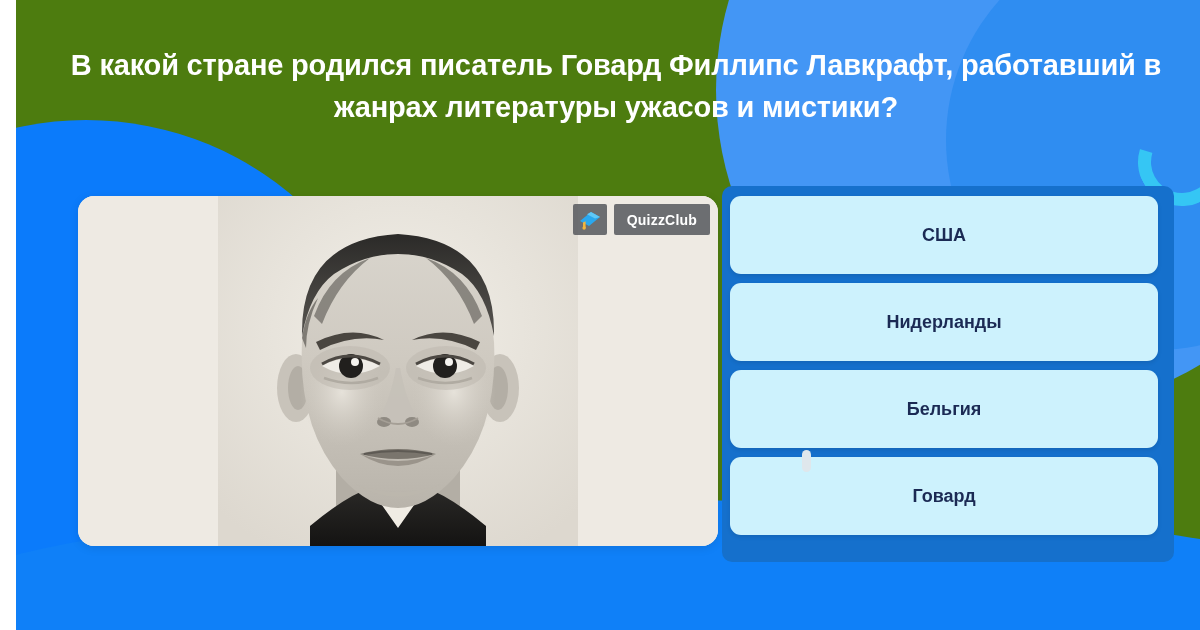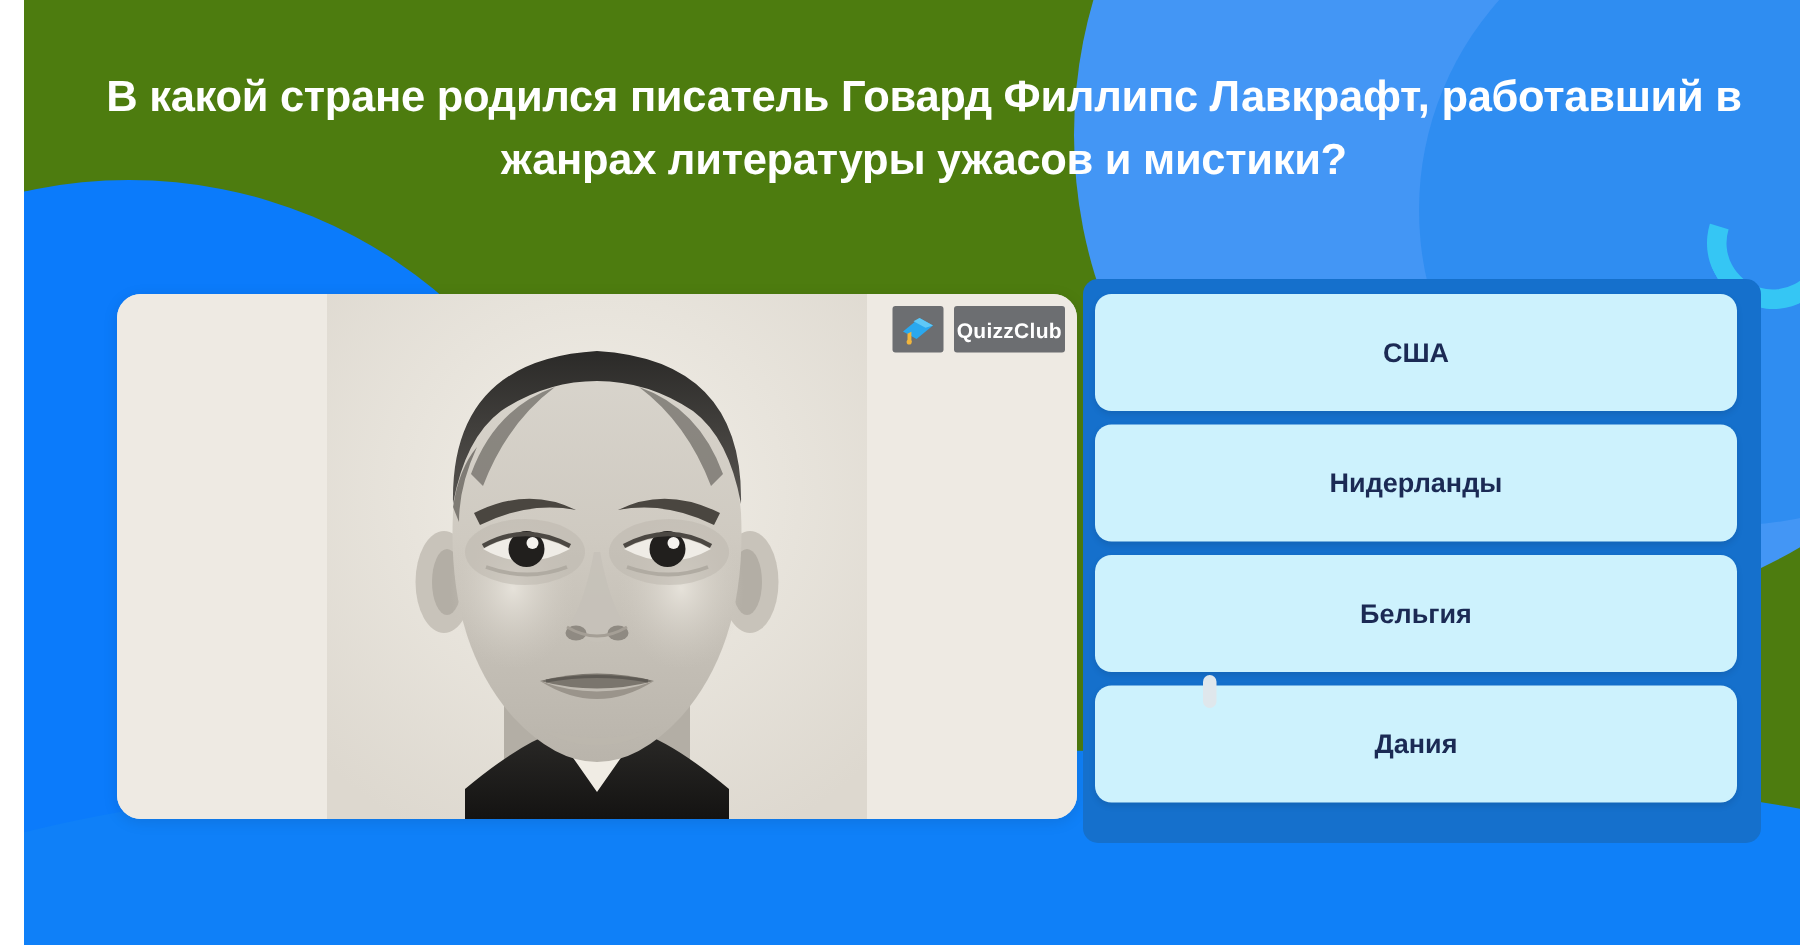--- a/index.html
+++ b/index.html
@@ -130,21 +130,21 @@
     width: 34px;
     height: 31px;
     background: rgba(90, 92, 97, 0.88);
     border-radius: 2px;
     display: flex;
     align-items: center;
     justify-content: center;
   }
   .wm-text {
     height: 31px;
-    padding: 0 2px;
+    padding: 0 13px;
     background: rgba(90, 92, 97, 0.88);
     border-radius: 2px;
     color: #ffffff;
     font-size: 14px;
     font-weight: bold;
     display: flex;
     align-items: center;
     letter-spacing: 0.2px;
   }
 
@@ -302,19 +302,19 @@
     <div class="answer">
       <span>США</span>
     </div>
     <div class="answer">
       <span>Нидерланды</span>
     </div>
     <div class="answer">
       <span>Бельгия</span>
     </div>
     <div class="answer">
-      <span>Дания</span>
+      <span>Говард</span>
     </div>
   </div>
 
   <div class="scroll-nub"></div>
 
 </div>
 
 </body></html>

